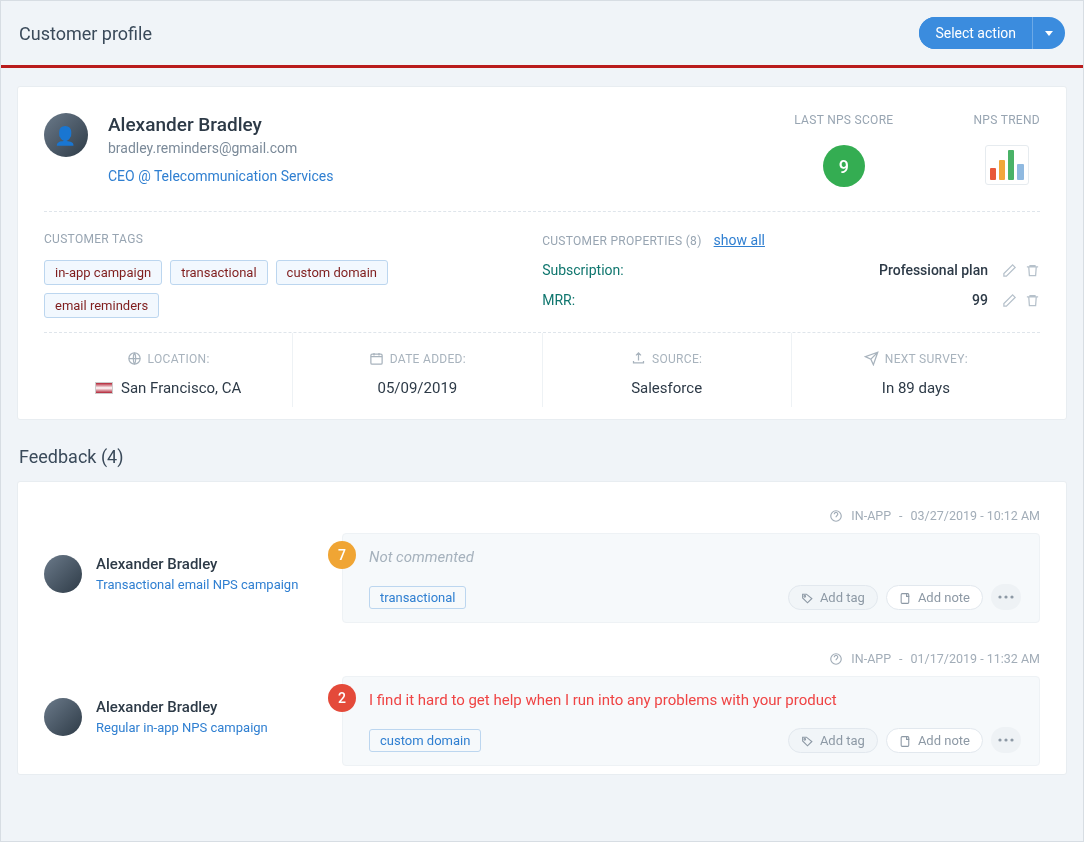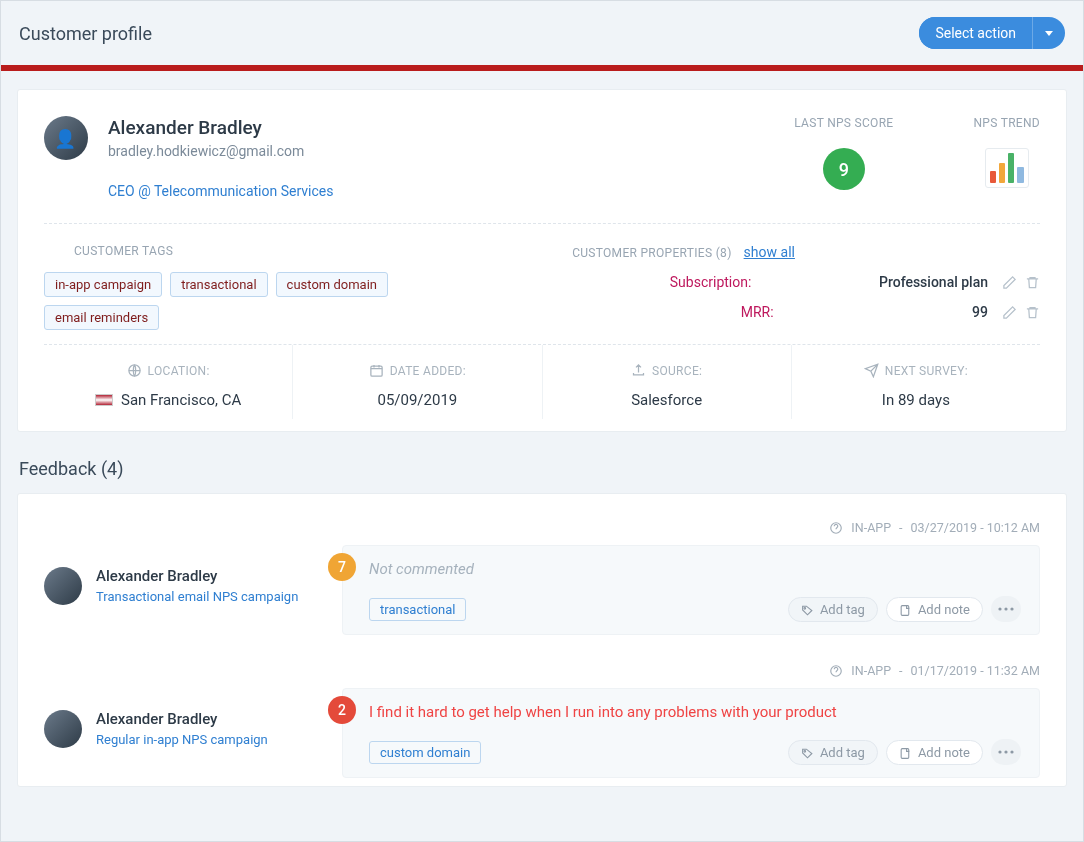--- a/index.html
+++ b/index.html
@@ -12,21 +12,21 @@
     height: 842px;
     overflow: hidden;
     border: 1px solid #d7dde3;
   }
   .header {
     display: flex;
     justify-content: space-between;
     align-items: center;
     padding: 16px 18px;
     background: #f0f4f8;
-    border-bottom: 6px solid #b91c1c;
+    border-bottom: 3px solid #b91c1c;
   }
   .header-title {
     font-size: 18px;
     font-weight: 400;
     color: #3a4a5a;
   }
   .select-action {
     display: flex;
     background: #3b8cde;
     border-radius: 16px;
@@ -68,21 +68,21 @@
   .profile-left { display: flex; gap: 20px; }
   .avatar {
     width: 44px; height: 44px; border-radius: 50%;
     background: linear-gradient(135deg,#6b7a8a,#2e3b47);
     flex-shrink: 0;
     display:flex; align-items:center; justify-content:center;
     color:#fff; font-size:18px;
   }
   .profile-name { font-size: 19px; font-weight: 500; color: #2d3a47; }
   .profile-email { font-size: 14px; color: #7b8a99; margin-top: 4px; }
-  .profile-role { font-size: 14px; color: #2f7fd1; margin-top: 24px; cursor:pointer; }
+  .profile-role { font-size: 14px; color: #2f7fd1; margin-top: 12px; cursor:pointer; }
   .profile-right { display: flex; gap: 80px; text-align: center; }
   .metric-label { font-size: 12px; color: #98a5b2; letter-spacing: 0.3px; margin-bottom: 18px; }
   .nps-badge {
     width: 42px; height: 42px;
     background: #34ad52;
     color: #fff;
     border-radius: 50%;
     display: inline-flex;
     align-items: center;
     justify-content: center;
@@ -99,36 +99,36 @@
     gap: 3px;
     padding: 4px;
   }
   .bar { width: 7px; border-radius: 1px; }
   .bar.red { background:#e8593a; height:12px; }
   .bar.orange { background:#f2a73b; height:20px; }
   .bar.green { background:#49b267; height:30px; }
   .bar.blue { background:#8fb9e0; height:16px; }
   .dashed-divider { border-top:1px dashed #dfe5eb; margin:24px 0 20px 0; }
   .mid-row { display:flex; gap:40px; }
-  .section-label { font-size:12px; color:#98a5b2; letter-spacing:0.3px; margin-bottom:14px;margin-left:30px; }
+  .section-label { font-size:12px; color:#98a5b2; letter-spacing:0.3px; margin-bottom:14px; }
   .tags-col { flex: 0 0 46%; }
   .tags { display:flex; gap:8px; flex-wrap:wrap; }
   .tag {
     border:1px solid #bcd6ef;
     background:#f2f8fe;
     color:#7f1d1d;
     font-size:13px;
     padding:4px 10px;
     border-radius:3px;
   }
   .props-col { flex:1; }
   .props-header { display:flex; gap:12px; align-items:baseline; margin-bottom:14px;}
   .show-all { color:#2f7fd1; text-decoration:underline; font-size:14px; cursor:pointer; }
   .prop-row { display:flex; align-items:center; margin-bottom:14px; }
-  .prop-name { flex:1; color:#be185d;text-align:center; }
+  .prop-name { flex:1; color:#0f766e; }
   .prop-val { color:#2d3a47; font-weight:500; margin-right:14px; }
   .prop-icons { display:flex; gap:8px; }
   .icon-btn { color:#b6c1cb; cursor:pointer; }
   .icon-svg { width:15px; height:15px; }
   .info-row { display:flex; border-top:1px dashed #dfe5eb; margin-top:10px; }
   .info-cell { flex:1; text-align:center; padding:18px 0 10px 0; border-right:1px solid #eef2f5; }
   .info-cell:last-child { border-right:none; }
   .info-label { font-size:12px; color:#a8b3bd; letter-spacing:0.3px; display:inline-flex; align-items:center; gap:6px; }
   .info-value { font-size:15px; color:#2d3a47; margin-top:10px; display:flex; align-items:center; justify-content:center; gap:8px;}
   .flag { width:18px; height:12px; background:linear-gradient(180deg,#b22234 0%,#fff 50%,#b22234 100%); border:1px solid #ccc; position:relative; }
@@ -168,21 +168,21 @@
   </div>
 </div>
 
 <div class="content">
   <div class="card">
     <div class="profile-top">
       <div class="profile-left">
         <div class="avatar">👤</div>
         <div>
           <div class="profile-name">Alexander Bradley</div>
-          <div class="profile-email">bradley.hodkiewicz@gmail.com</div>
+          <div class="profile-email">bradley.reminders@gmail.com</div>
           <div class="profile-role">CEO @ Telecommunication Services</div>
         </div>
       </div>
       <div class="profile-right">
         <div>
           <div class="metric-label">LAST NPS SCORE</div>
           <div class="nps-badge">9</div>
         </div>
         <div>
           <div class="metric-label">NPS TREND</div>

